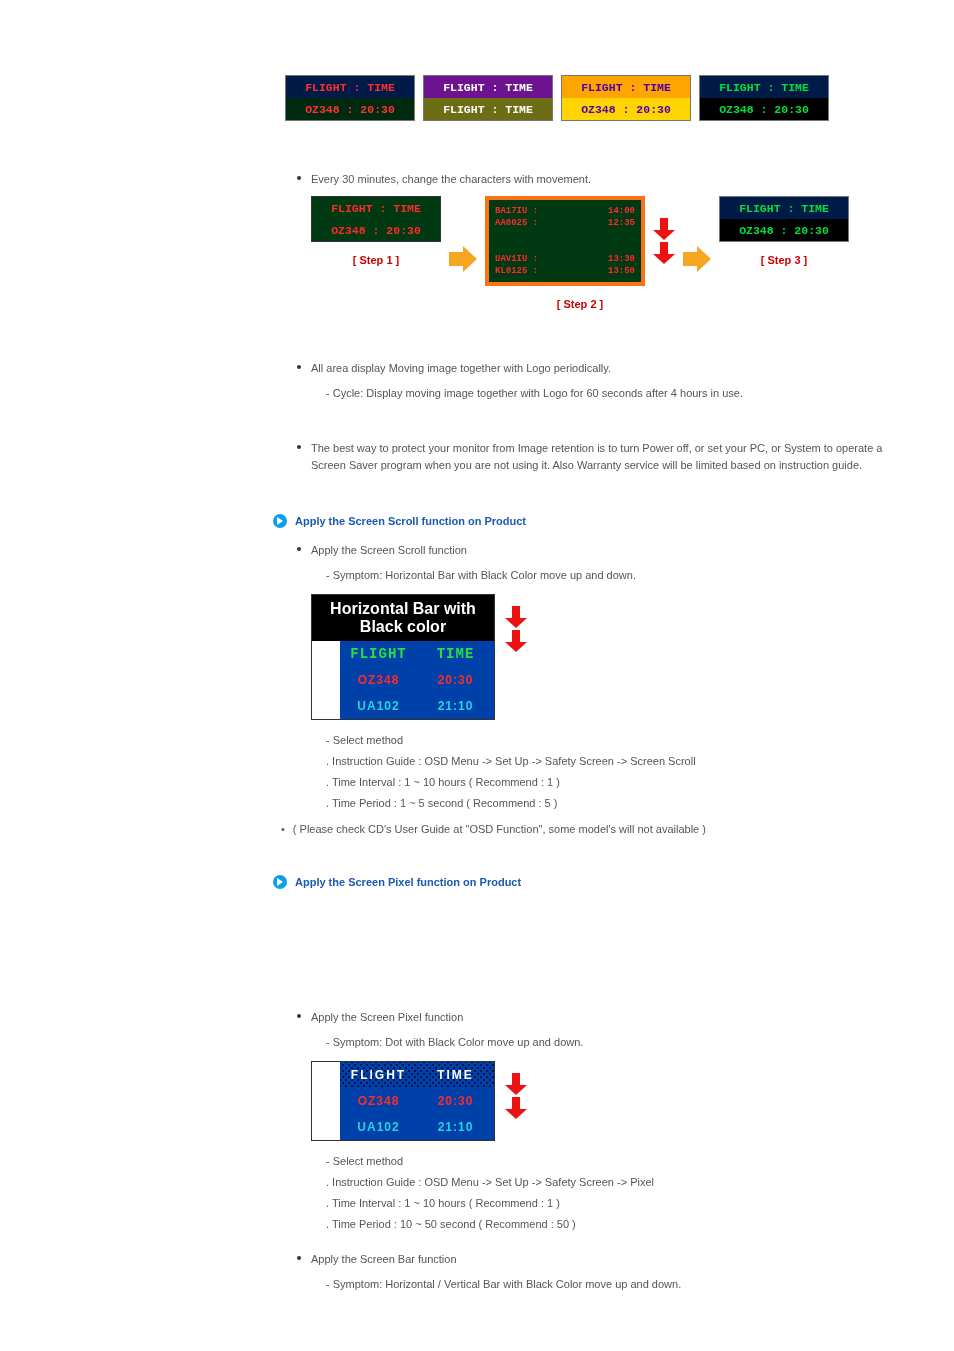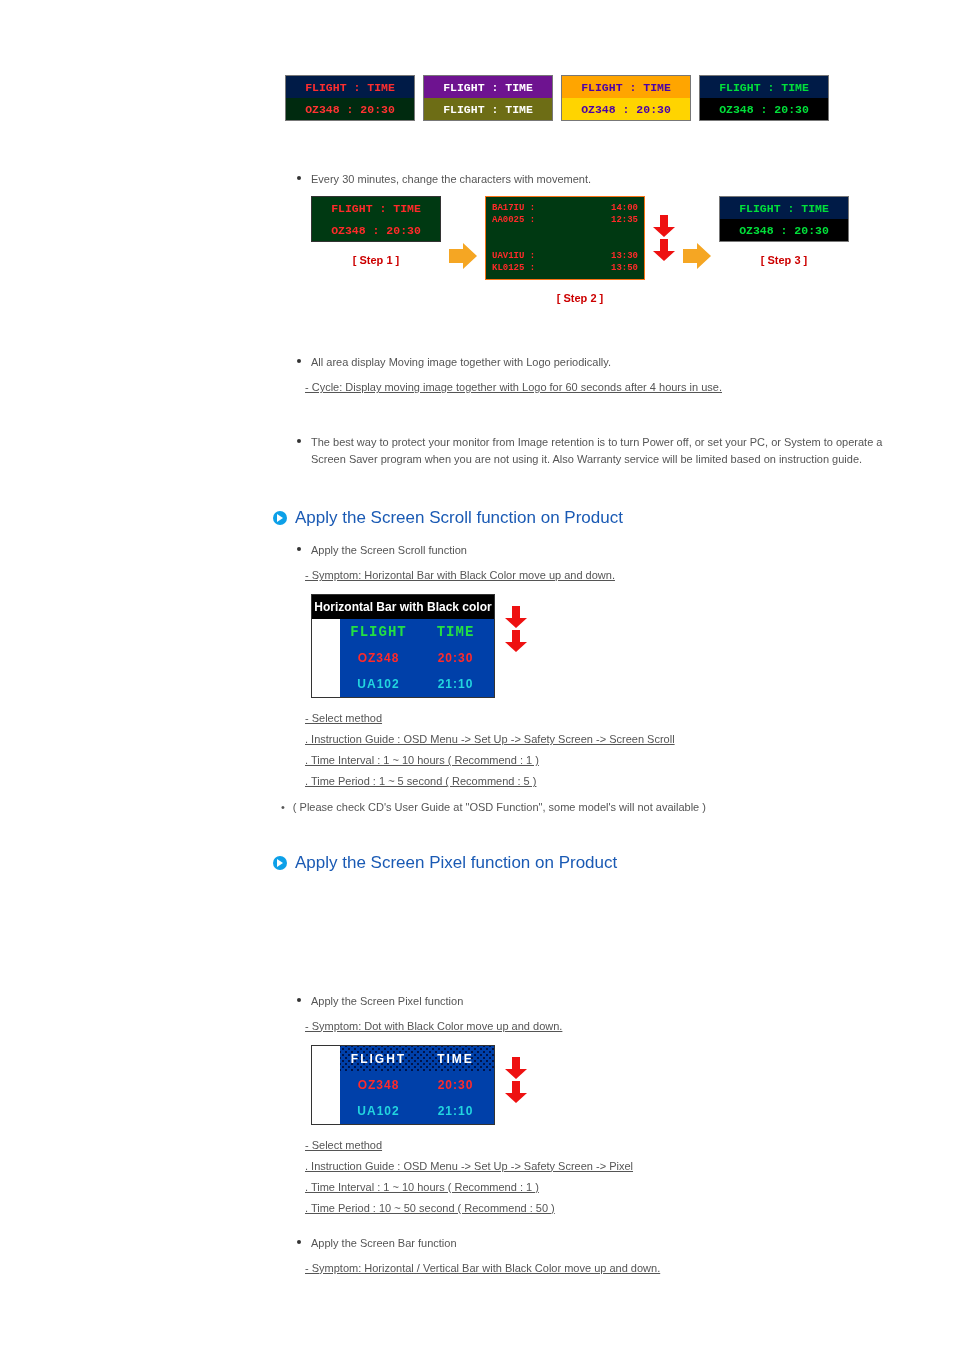--- a/index.html
+++ b/index.html
@@ -22,33 +22,33 @@
   .bullet-block { margin: 14px 0 8px 24px; }
   .bullet-block .dot {
     display: inline-block;
     width: 4px; height: 4px; border-radius: 50%;
     background: #333; margin-right: 10px; vertical-align: 2px;
   }
   .bullet-line { display: flex; }
   .bullet-line .bwrap { flex: 0 0 14px; }
   .bullet-line .bwrap .dot { margin-top: 5px; }
   .bullet-line .txt { flex: 1; line-height: 1.55; }
-  .indent-sub { margin-left: 32px; margin-top: 4px; line-height: 1.55; text-decoration: underline; }
+  .indent-sub { margin-left: 53px; margin-top: 4px; line-height: 1.55; }
   .section-heading {
     display: flex; align-items: center; margin: 40px 0 12px 0;
   }
   .section-heading .icon {
     width: 14px; height: 14px; border-radius: 50%;
     background: #0da0e8;
     display: flex; align-items: center; justify-content: center;
     margin-right: 8px;
     flex-shrink: 0;
   }
   .section-heading .icon svg { display: block; }
-  .section-heading .title { color: #1a5ab4; font-weight: normal; font-size: 17px; }
+  .section-heading .title { color: #1a5ab4; font-weight: bold; font-size: 11px; }
   .note-row { display: flex; align-items: center; margin: 28px 0 12px 0; }
   .note-row .chk {
     width: 12px; height: 12px; border: 1px solid #5a8; border-radius: 2px;
     display: flex; align-items: center; justify-content: center;
     margin-right: 8px;
   }
   .note-row .chk svg { display: block; }
   .note-text { margin: 10px 0 10px 8px; }
   .note-dot { margin-right: 8px; }
   
@@ -88,38 +88,38 @@
   .step-row { display:flex; align-items:flex-start; margin: 8px 0 0 38px; gap: 8px; }
   .step-col { display:flex; flex-direction:column; align-items:center; gap:6px; }
   .step-label { color:#c00; font-weight:bold; margin-top:6px; font-size:11px; }
   .arrow-r {
     width:28px; height:26px; align-self:center; margin-top:12px;
   }
   .arrow-r svg, .arrow-d svg { display:block; }
   .arrow-d { width:22px; height:22px; }
   
   .scram {
-    width:160px; border:1px solid #f97316;
+    width:160px; border:4px solid #f97316;
     background:#003912; color:#ff2a2a;
   }
   .scram .ln {
     height:22px; display:flex; justify-content:space-between; align-items:center;
     padding:0 6px;
     font-family:"Courier New",monospace; font-size:9px; line-height:1; font-weight:bold;
   }
   .scram-wrap { display:flex; align-items:center; gap:4px; flex-direction:row; }
   .arrows-col { display:flex; flex-direction:column; gap:2px; margin-left:4px; }
   
   .minitable {
     border: 1px solid #333;
     width: 184px;
   }
   .minitable .cap {
     background:#000; color:#fff; font-weight:bold; text-align:center;
-    font-size:12px; padding:5px 0;
+    font-size:16px; padding:5px 0;
   }
   .minitable .row { display:flex; height:26px;margin-left:28px; }
   .minitable .cell {
     width:50%; display:flex; align-items:center; justify-content:center;
     font-weight:bold; font-size:12px; letter-spacing:1px;
   }
   .minitable .r1 { background:#0040a9; color:#24e043; }
   .minitable .r2 { background:#0040a9; }
   .minitable .r2 .c1 { color:#ff2a2a; }
   .minitable .r2 .c2 { color:#ff2a2a; }

